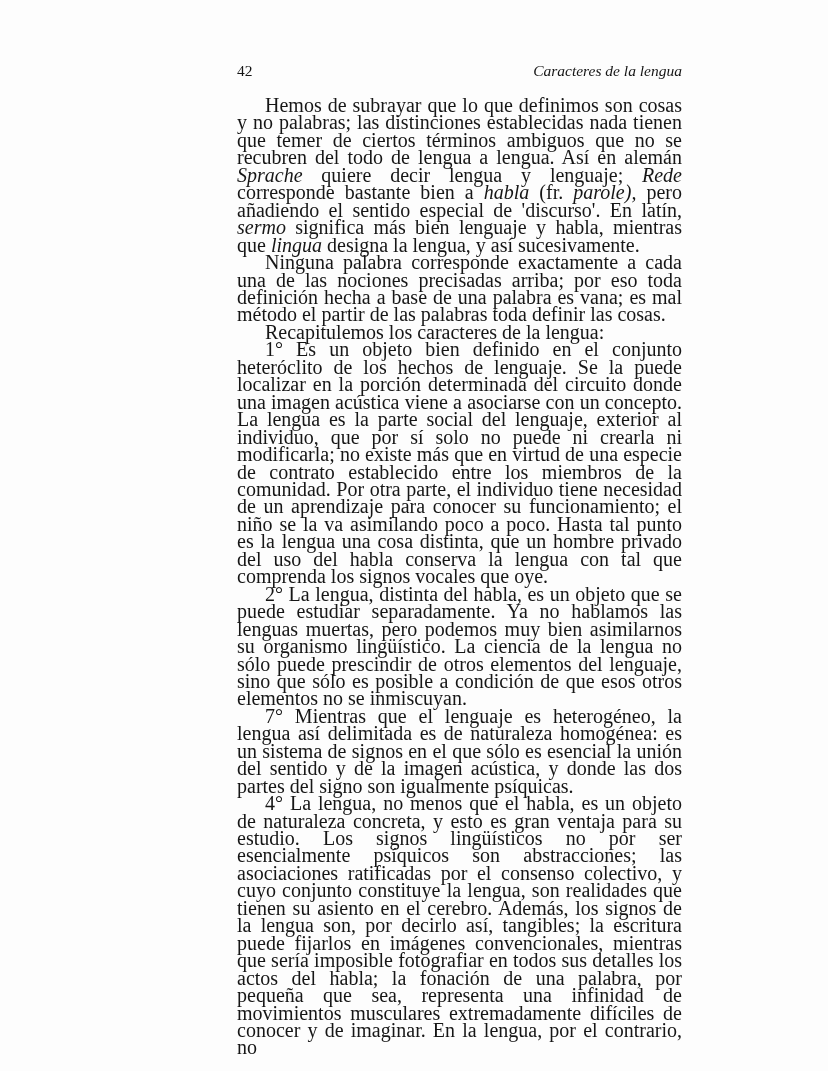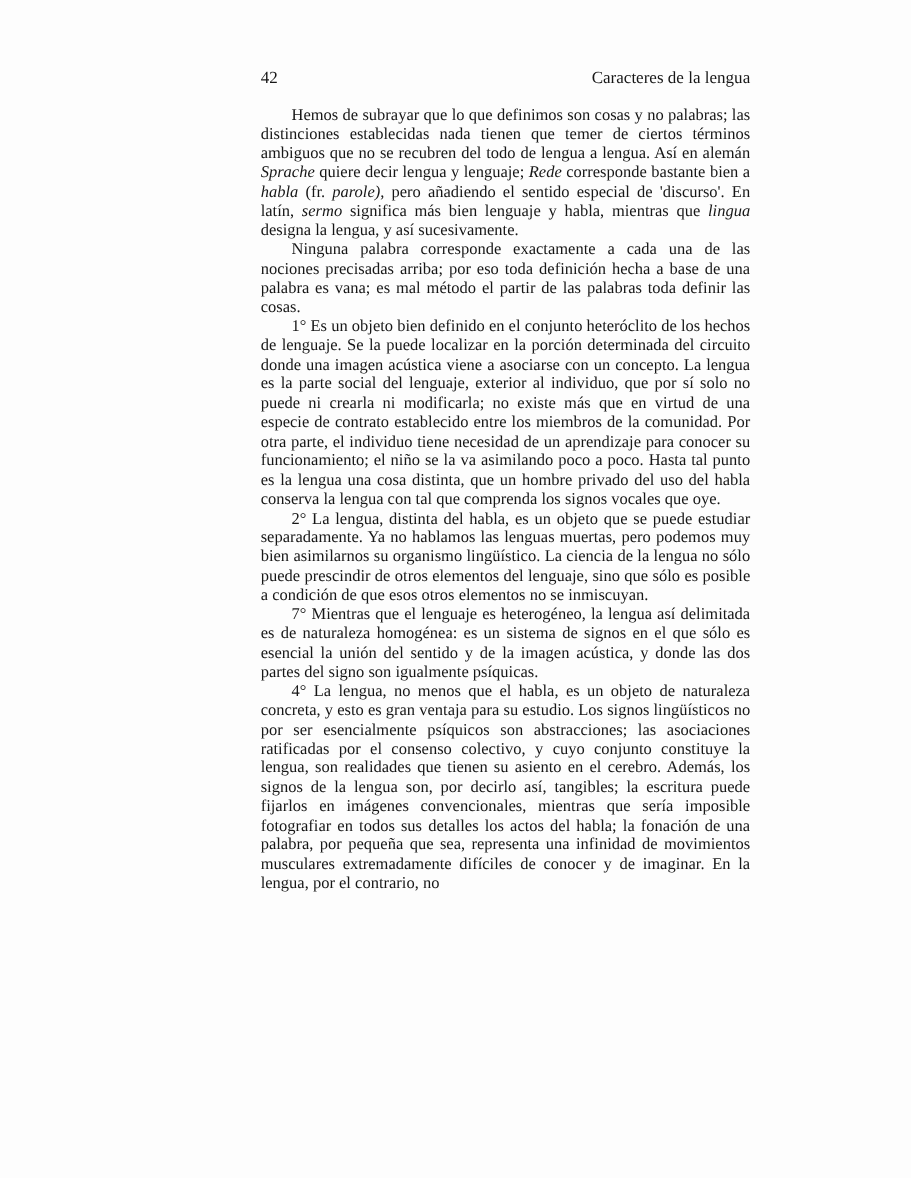--- a/index.html
+++ b/index.html
@@ -26,23 +26,24 @@
     display: flex;
     justify-content: space-between;
     align-items: baseline;
     font-size: 15.5px;
     margin-bottom: 17px;
   }
   .page-number {
     font-style: normal;
   }
   .running-header {
+    font-style: italic;
   }
   .body-text {
-    font-size: 15px;
+    font-size: 20px;
     line-height: 17.45px;
     text-align: justify;
   }
   .para {
     margin: 0;
     padding: 0;
     text-indent: 28px;
   }
   .it {
     font-style: italic;
@@ -53,19 +54,20 @@
 
 <div class="page" style="background: rgb(253, 253, 253); color: rgb(22, 22, 22);">
   <div class="text-block">
     <div class="page-header">
       <span class="page-number">42</span>
       <span class="running-header">Caracteres de la lengua</span>
     </div>
     <div class="body-text">
         <p class="para"><span>Hemos de subrayar que lo que definimos son cosas y no palabras; las distinciones establecidas nada tienen que temer de ciertos términos ambiguos que no se recubren del todo de lengua a lengua. Así en alemán </span><span class="it">Sprache</span><span> quiere decir lengua y lenguaje; </span><span class="it">Rede</span><span> corresponde bastante bien a </span><span class="it">habla</span><span> (fr. </span><span class="it">parole),</span><span> pero añadiendo el sentido especial de 'discurso'. En latín, </span><span class="it">sermo</span><span> significa más bien lenguaje y habla, mientras que </span><span class="it">lingua</span><span> designa la lengua, y así sucesivamente.</span></p>
         <p class="para"><span>Ninguna palabra corresponde exactamente a cada una de las nociones precisadas arriba; por eso toda definición hecha a base de una palabra es vana; es mal método el partir de las palabras toda definir las cosas.</span></p>
+        <p class="para"><span>Recapitulemos los caracteres de la lengua:</span></p>
         <p class="para"><span>1° Es un objeto bien definido en el conjunto heteróclito de los hechos de lenguaje. Se la puede localizar en la porción determinada del circuito donde una imagen acústica viene a asociarse con un concepto. La lengua es la parte social del lenguaje, exterior al individuo, que por sí solo no puede ni crearla ni modificarla; no existe más que en virtud de una especie de contrato establecido entre los miembros de la comunidad. Por otra parte, el individuo tiene necesidad de un aprendizaje para conocer su funcionamiento; el niño se la va asimilando poco a poco. Hasta tal punto es la lengua una cosa distinta, que un hombre privado del uso del habla conserva la lengua con tal que comprenda los signos vocales que oye.</span></p>
         <p class="para"><span>2° La lengua, distinta del habla, es un objeto que se puede estudiar separadamente. Ya no hablamos las lenguas muertas, pero podemos muy bien asimilarnos su organismo lingüístico. La ciencia de la lengua no sólo puede prescindir de otros elementos del lenguaje, sino que sólo es posible a condición de que esos otros elementos no se inmiscuyan.</span></p>
         <p class="para"><span>7° Mientras que el lenguaje es heterogéneo, la lengua así delimitada es de naturaleza homogénea: es un sistema de signos en el que sólo es esencial la unión del sentido y de la imagen acústica, y donde las dos partes del signo son igualmente psíquicas.</span></p>
         <p class="para"><span>4° La lengua, no menos que el habla, es un objeto de naturaleza concreta, y esto es gran ventaja para su estudio. Los signos lingüísticos no por ser esencialmente psíquicos son abstracciones; las asociaciones ratificadas por el consenso colectivo, y cuyo conjunto constituye la lengua, son realidades que tienen su asiento en el cerebro. Además, los signos de la lengua son, por decirlo así, tangibles; la escritura puede fijarlos en imágenes convencionales, mientras que sería imposible fotografiar en todos sus detalles los actos del habla; la fonación de una palabra, por pequeña que sea, representa una infinidad de movimientos musculares extremadamente difíciles de conocer y de imaginar. En la lengua, por el contrario, no</span></p>
       </div>
   </div>
 </div>
 
 </body></html>

